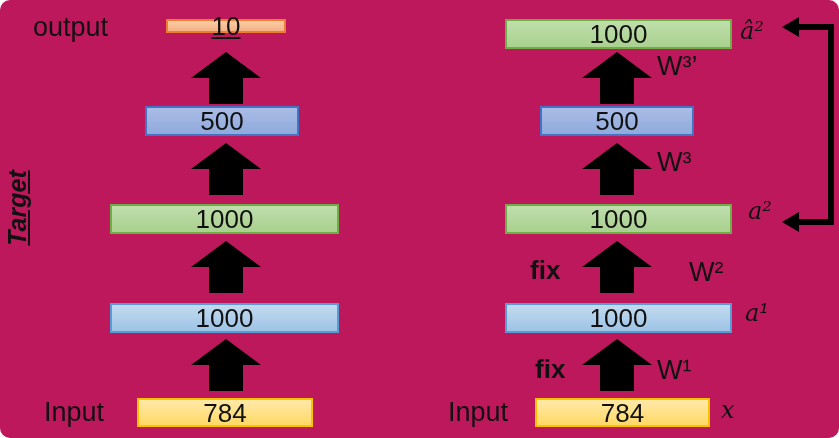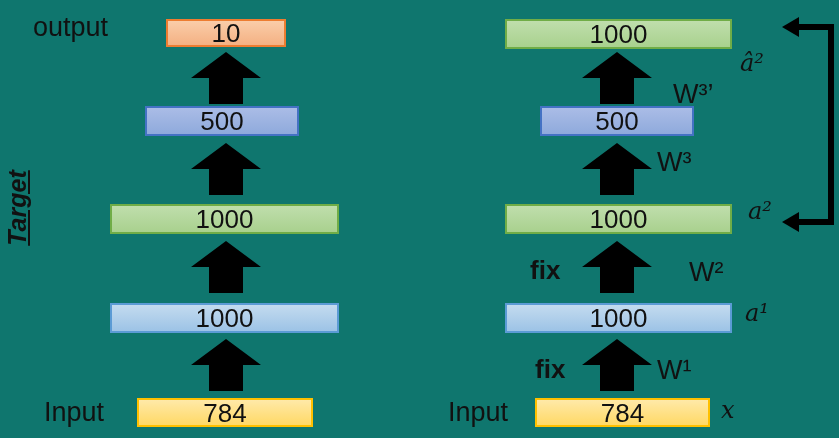--- a/index.html
+++ b/index.html
@@ -1,22 +1,23 @@
 <!DOCTYPE html>
 <html><head>
 <meta charset="utf-8">
 <style>
   html,body{margin:0;padding:0;background:#ffffff;}
   .canvas{
     position:relative;
     width:839px;height:438px;
-    background:#0f766e;
+    background:#be185d;
     font-family:"Liberation Sans", sans-serif;
     overflow:hidden;
     color:#111;
+    border-radius:10px;
   }
   .box{
     position:absolute;
     box-sizing:border-box;
     display:flex;align-items:center;justify-content:center;
     font-size:26px;line-height:1;color:#111;
   }
   .box.orange{background:linear-gradient(180deg,#FACDA9,#F4B183);border:2px solid #ED7D31;}
   .box.blue{background:linear-gradient(180deg,#AABCE6,#8FAADC);border:2px solid #4472C4;}
   .box.green{background:linear-gradient(180deg,#BFDEAC,#A9D18E);border:2px solid #70AD47;}
@@ -53,21 +54,21 @@
 </style>
 </head>
 <body>
 
 <div class="canvas">
 
   <div class="side-text" style="left:33px;top:13px;">output</div>
 
   <div class="target-label">Target</div>
 
-  <div class="box orange" style="left:166px;top:19px;width:120px;height:28px;">
+  <div class="box orange" style="left:166px;top:19px;width:120px;height:14px;text-decoration:underline;">
     <span>10</span>
   </div>
 
   <div class="arrow" style="left:191px;top:52px;">
     <svg viewBox="0 0 70 52" preserveAspectRatio="none">
         <polygon points="35,0 70,26 52,26 52,52 18,52 18,26 0,26" fill="#000"></polygon>
       </svg>
   </div>
 
   <div class="box blue" style="left:145px;top:106px;width:154px;height:30px;">
@@ -102,28 +103,28 @@
 
   <div class="box yellow" style="left:137px;top:398px;width:176px;height:29px;">
     <span>784</span>
   </div>
 
   <div class="side-text" style="left:44px;top:398px;">Input</div>
 
   <div class="box green" style="left:505px;top:19px;width:227px;height:30px;">
     <span>1000</span>
   </div>
-  <div class="math" style="left:740px;top:18px;margin-top:32px;">â²</div>
+  <div class="math" style="left:740px;top:18px;">â²</div>
 
   <div class="arrow" style="left:582px;top:52px;">
     <svg viewBox="0 0 70 52" preserveAspectRatio="none">
         <polygon points="35,0 70,26 52,26 52,52 18,52 18,26 0,26" fill="#000"></polygon>
       </svg>
   </div>
-  <div class="wlabel" style="left:657px;top:80px;margin-left:16px;">W³’</div>
+  <div class="wlabel" style="left:657px;top:52px;">W³’</div>
 
   <div class="box blue" style="left:540px;top:106px;width:154px;height:30px;">
     <span>500</span>
   </div>
 
   <div class="arrow" style="left:582px;top:143px;">
     <svg viewBox="0 0 70 52" preserveAspectRatio="none">
         <polygon points="35,0 70,26 52,26 52,52 18,52 18,26 0,26" fill="#000"></polygon>
       </svg>
   </div>

